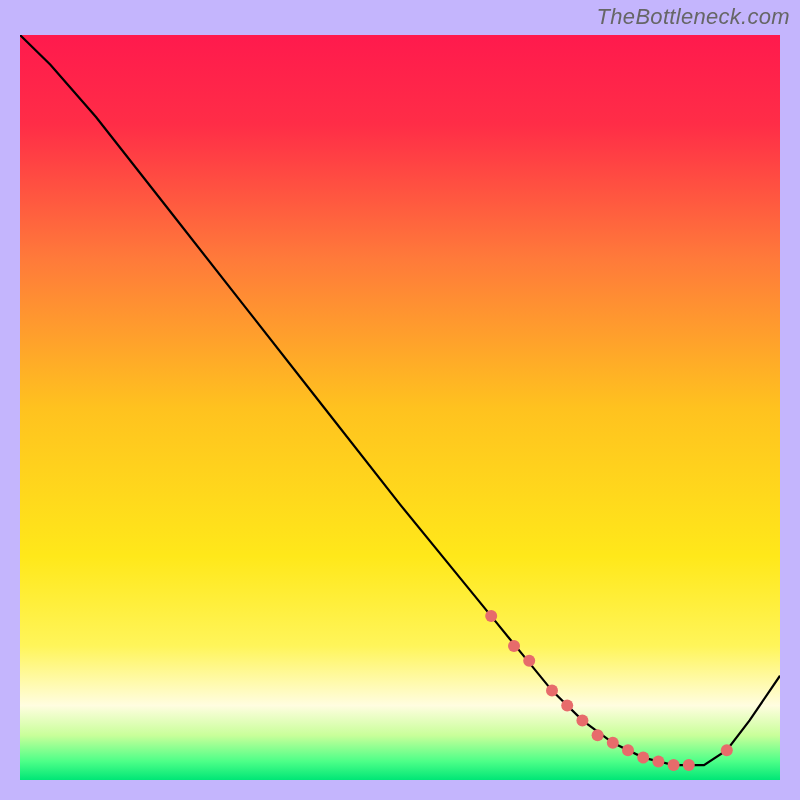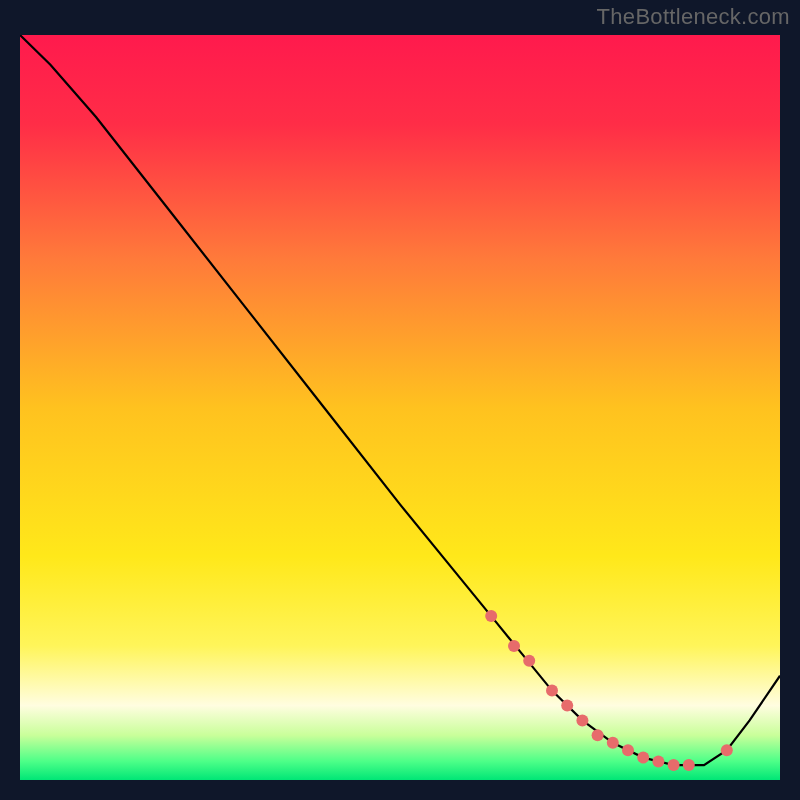--- a/index.html
+++ b/index.html
@@ -7,22 +7,23 @@
     padding: 0;
     background: #000;
     width: 800px;
     height: 800px;
     overflow: hidden;
     font-family: Arial, Helvetica, sans-serif;
   }
   .outer {
     width: 800px;
     height: 800px;
-    background: #0f172a;
+    background: #c4b5fd;
     position: relative;
+    font-style: italic;
   }
   .attribution {
     position: absolute;
     top: 4px;
     right: 10px;
     color: #666;
     font-size: 22px;
     font-weight: 500;
     letter-spacing: 0.3px;
   }

